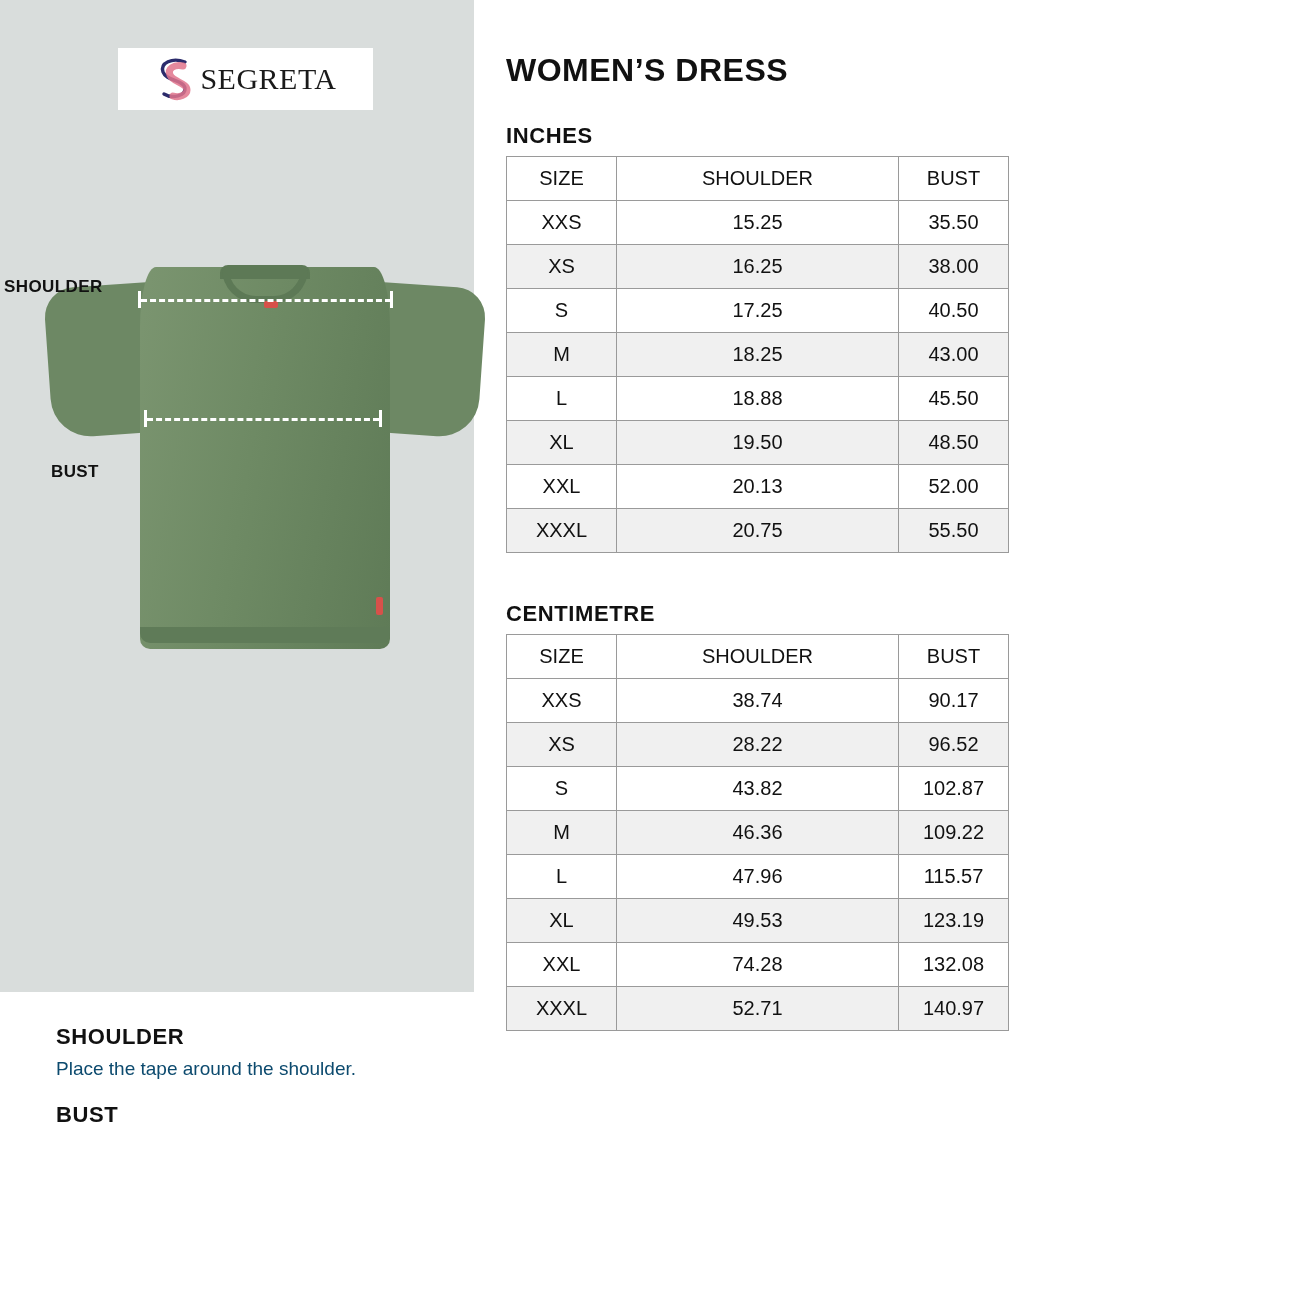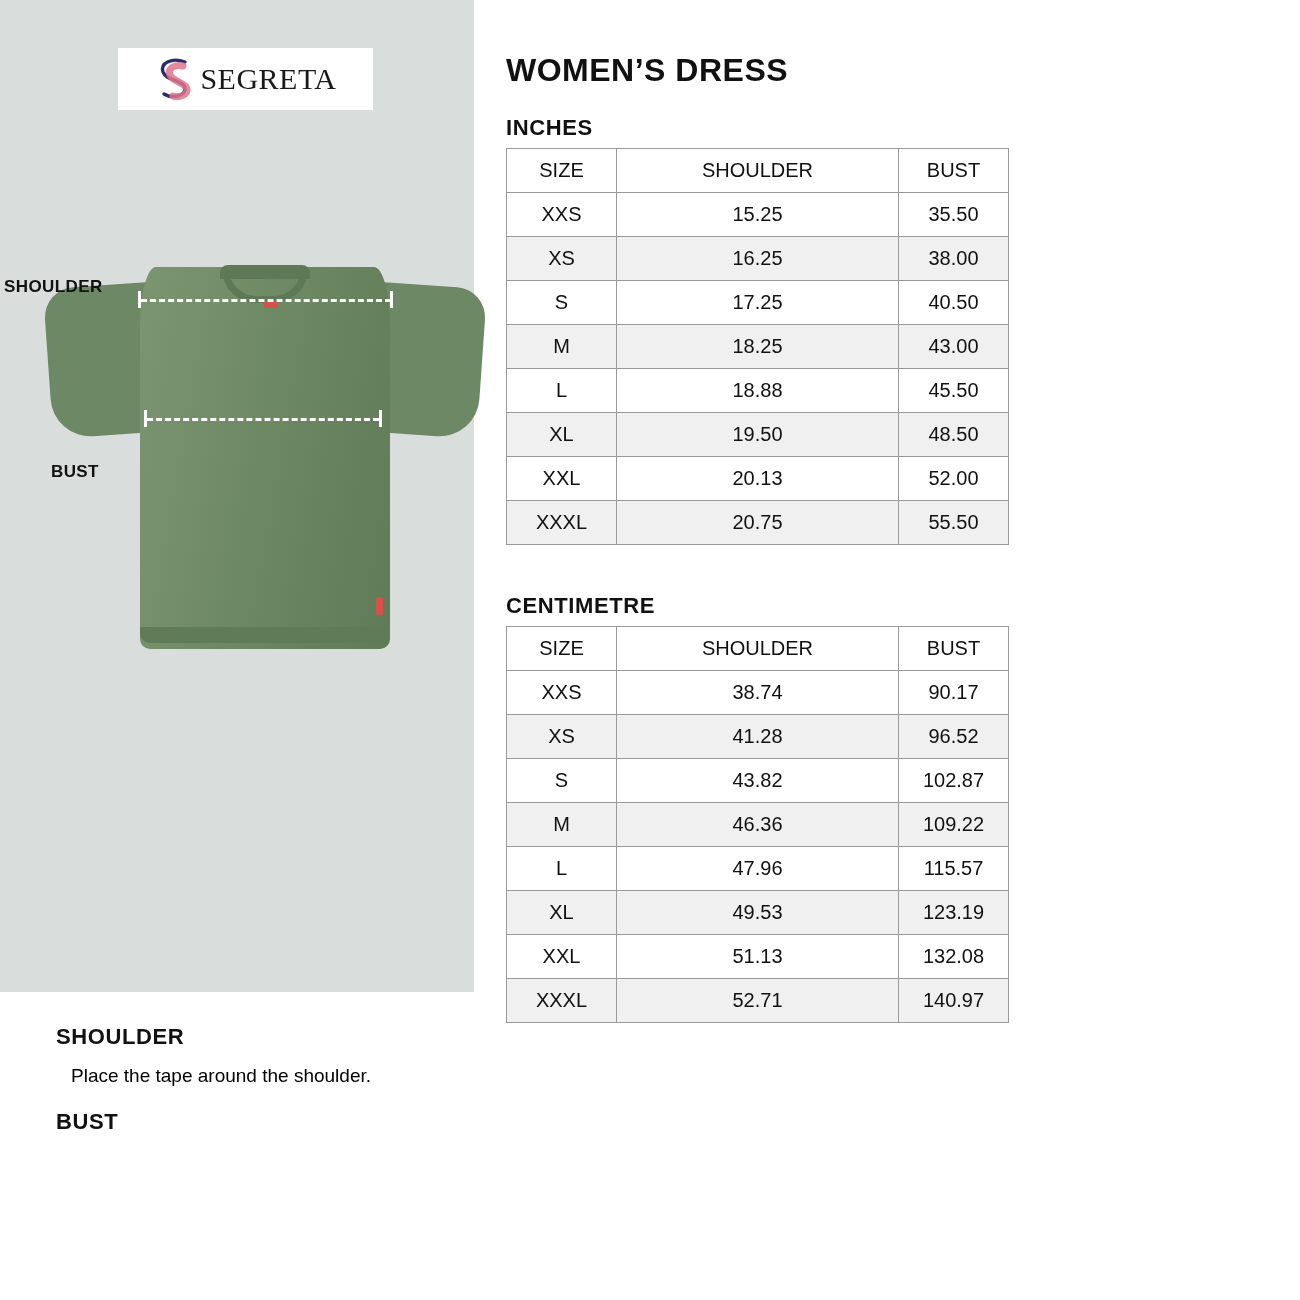--- a/index.html
+++ b/index.html
@@ -136,21 +136,21 @@
   
   #sizechart {
     position: absolute;
     left: 506px; top: 52px;
     width: 520px;
   }
   #chart-title {
     font-size: 32px;
     font-weight: bold;
     letter-spacing: 0.5px;
-    margin: 0 0 26px 0;
+    margin: 0 0 34px 0;
   }
   .unit-heading {
     font-size: 22px;
     font-weight: bold;
     letter-spacing: 0.6px;
     margin: 4px 0 7px 0;
   }
   table.size-table {
     border-collapse: collapse;
     width: 502px;
@@ -187,22 +187,22 @@
   }
   .howto-block { margin-bottom: 22px; }
   .howto-block h3 {
     font-size: 22px;
     font-weight: bold;
     letter-spacing: 0.6px;
     margin: 0 0 8px 0;
   }
   .howto-block p {
     font-size: 19px;
-    margin: 15px;
-    color: #000000;
+    margin: 0;
+    color: #0c4a6e;
   }
 </style>
 </head>
 <body>
 
 <div id="illustration-panel">
 
   <div id="brand-logo">
     <span class="logo-mark">
       <svg viewBox="0 0 44 46" width="44" height="46" aria-hidden="true">
@@ -312,21 +312,21 @@
       </tr>
     </thead>
     <tbody>
       <tr>
         <td>XXS</td>
         <td>38.74</td>
         <td>90.17</td>
       </tr>
       <tr>
         <td>XS</td>
-        <td>41.28</td>
+        <td>28.22</td>
         <td>96.52</td>
       </tr>
       <tr>
         <td>S</td>
         <td>43.82</td>
         <td>102.87</td>
       </tr>
       <tr>
         <td>M</td>
         <td>46.36</td>
@@ -337,21 +337,21 @@
         <td>47.96</td>
         <td>115.57</td>
       </tr>
       <tr>
         <td>XL</td>
         <td>49.53</td>
         <td>123.19</td>
       </tr>
       <tr>
         <td>XXL</td>
-        <td>51.13</td>
+        <td>74.28</td>
         <td>132.08</td>
       </tr>
       <tr>
         <td>XXXL</td>
         <td>52.71</td>
         <td>140.97</td>
       </tr>
     </tbody>
   </table>
 </div>

